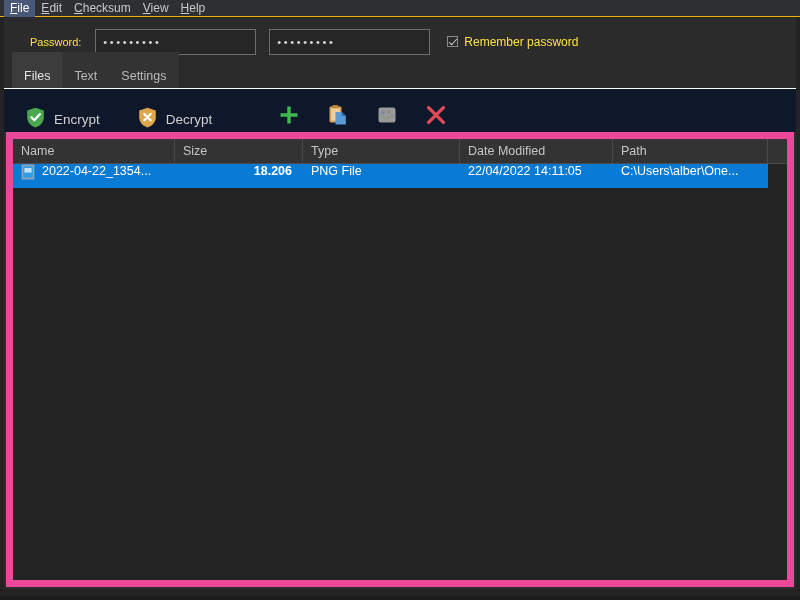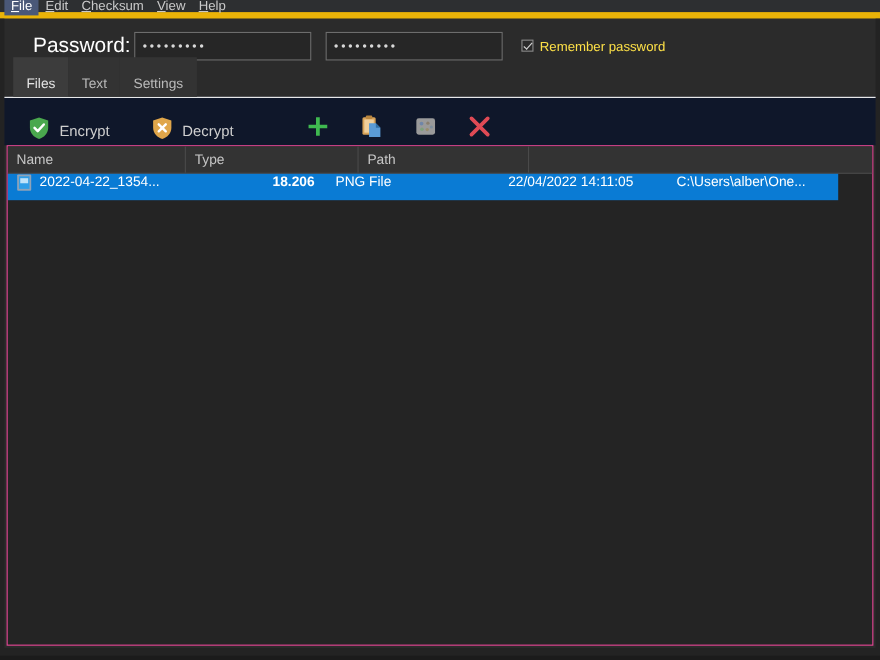--- a/index.html
+++ b/index.html
@@ -16,21 +16,21 @@
     position: relative;
   }
 
   
   .menubar {
     height: 17px;
     background: #2d2f31;
     display: flex; align-items: center;
     padding-left: 4px;
     flex: 0 0 auto;
-    border-bottom: 6px solid #eab308;
+    border-bottom: 1px solid #eab308;
   }
   .menu-item {
     font-size: 12px;
     color: #c9c9c9;
     padding: 1px 6px 2px 6px;
     line-height: 14px;
     white-space: nowrap;
     cursor: default;
   }
   .menu-item.active {
@@ -51,22 +51,22 @@
 
   
   .password-row {
     height: 49px;
     display: flex; align-items: center;
     padding-left: 26px;
     gap: 0;
     flex: 0 0 auto;
   }
   .pw-label {
-    font-size: 19px; color: #ffffff;
-    margin-right: 3px;
+    font-size: 11px; color: #fde047;
+    margin-right: 14px;
   }
   .pw-input {
     width: 161px; height: 26px;
     background: #262626;
     border: 1px solid #6d6d6d;
     display: flex; align-items: center;
     padding-left: 7px;
     letter-spacing: 2.6px;
     color: #d8d8d8;
     font-size: 11px;
@@ -143,21 +143,21 @@
     width: 30px; height: 30px;
     margin-right: 19px;
     cursor: default;
   }
   .tb-icon-btn.first { margin-left: 24px; }
 
   
   .list-wrap {
     flex: 1 1 auto;
     background: #242424;
-    border: 1px solid #ec4899;
+    border: 7px solid #ec4899;
     margin: 0 2px 2px 2px;
     display: flex; flex-direction: column;
     overflow: hidden;
   }
   .list-header {
     display: flex;
     height: 25px;
     background: #333333;
     border-bottom: 1px solid #4a4a4a;
     flex: 0 0 auto;
@@ -309,21 +309,23 @@
           </svg>
         </span>
       </div>
 
     </div>
 
     <div class="list-wrap">
 
       <div class="list-header">
         <div class="hcell" style="width:162px">Name</div>
+        <div class="hcell" style="width:128px">Size</div>
         <div class="hcell" style="width:157px">Type</div>
+        <div class="hcell" style="width:153px">Date Modified</div>
         <div class="hcell" style="width:155px">Path</div>
         <div class="hcell" style="flex:1 1 auto; border-right:none;"></div>
       </div>
 
       <div class="list-body">
         <div class="row">
           <div class="cell" style="width:162px">
             <span class="file-icon">
               <svg width="14" height="16" viewBox="0 0 14 16">
                 <rect x="0.6" y="0.6" width="12.8" height="14.8" rx="1" fill="#8fa3b8"></rect>

